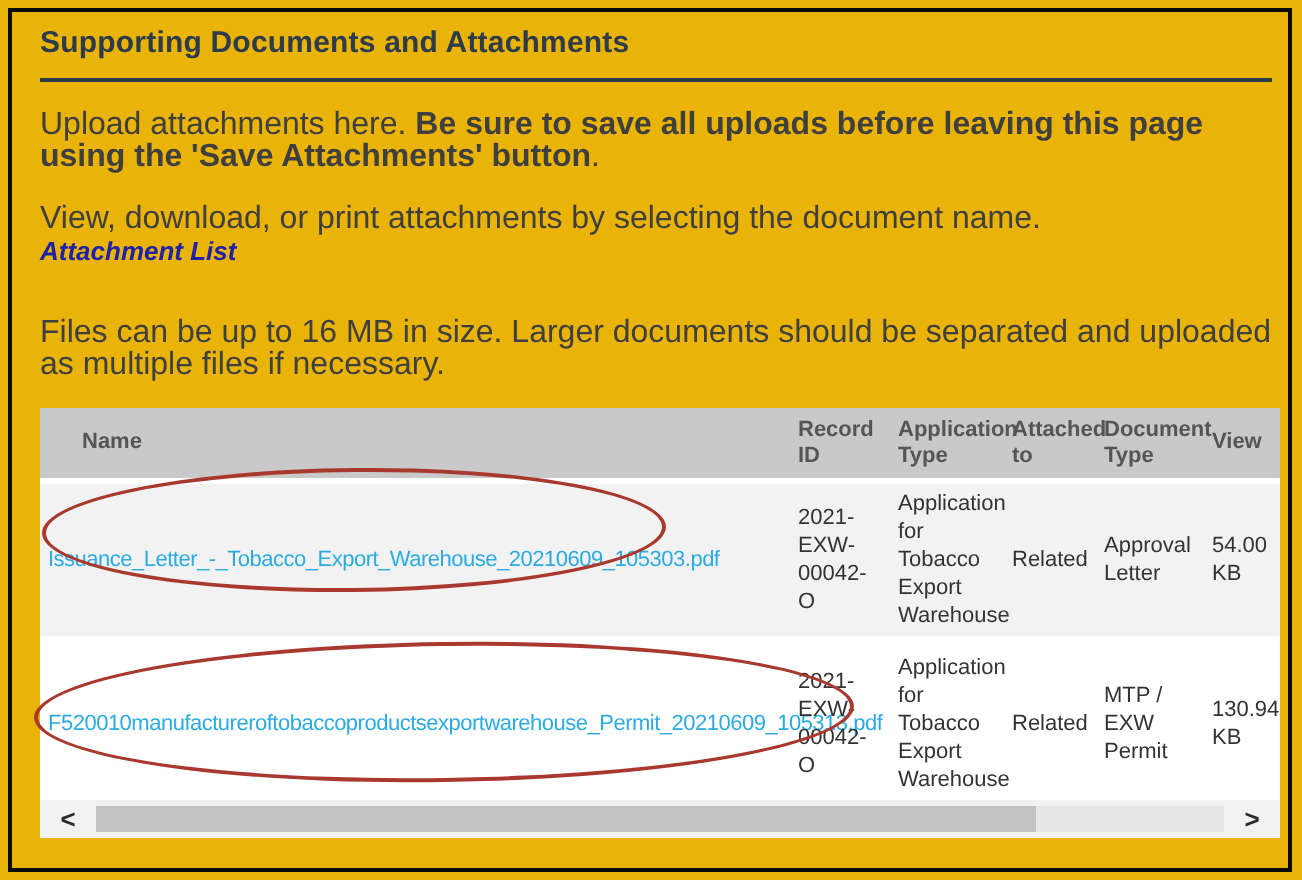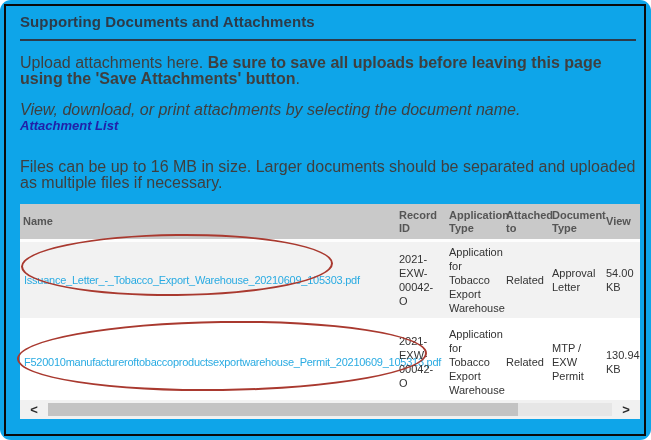--- a/index.html
+++ b/index.html
@@ -5,23 +5,22 @@
   html, body {
     margin: 0;
     padding: 0;
     background: #ffffff;
     font-family: "Liberation Sans", "DejaVu Sans", sans-serif;
   }
   #page {
     position: relative;
     width: 651px;
     height: 440px;
-    background: #0ea5e9;
+    background: #eab308;
     overflow: hidden;
-    border-radius: 11px;
   }
   .frame {
     position: absolute;
     left: 4px; top: 4px; right: 5px; bottom: 4px;
     border: 2px solid #0a0a0a;
     pointer-events: none;
   }
   .content {
     position: absolute;
     left: 20px; top: 12px; right: 15px;
@@ -38,21 +37,21 @@
     background: #2d3b4a;
     margin-top: 7px;
     border: none;
   }
   .para {
     font-size: 16px;
     color: #3f3f3f;
     line-height: 16px;
   }
   .p-intro { margin-top: 14px; }
-  .p-view  { margin-top: 15px; font-style: italic; }
+  .p-view  { margin-top: 15px; }
   .attach-heading {
     font-size: 13px;
     font-weight: bold;
     font-style: italic;
     color: #2121a8;
   }
   .p-note { margin-top: 26px; }
 
   table.attachments {
     margin-top: 13px;
@@ -65,21 +64,21 @@
     color: #555555;
     font-size: 11px;
     font-weight: bold;
     text-align: left;
     vertical-align: middle;
     padding: 4px 4px;
     height: 27px;
     line-height: 13px;
     border-bottom: 3px solid #fdfdfd;
   }
-  table.attachments th.col-name { padding-left: 3px; }
+  table.attachments th.col-name { padding-left: 21px; }
   table.attachments td {
     font-size: 11px;
     color: #333333;
     vertical-align: middle;
     padding: 3px 4px;
     line-height: 14px;
   }
   tr.row-1 { background: #f2f2f2; height: 77px; }
   tr.row-2 { background: #ffffff; height: 88px; }
   td.cell-name {

